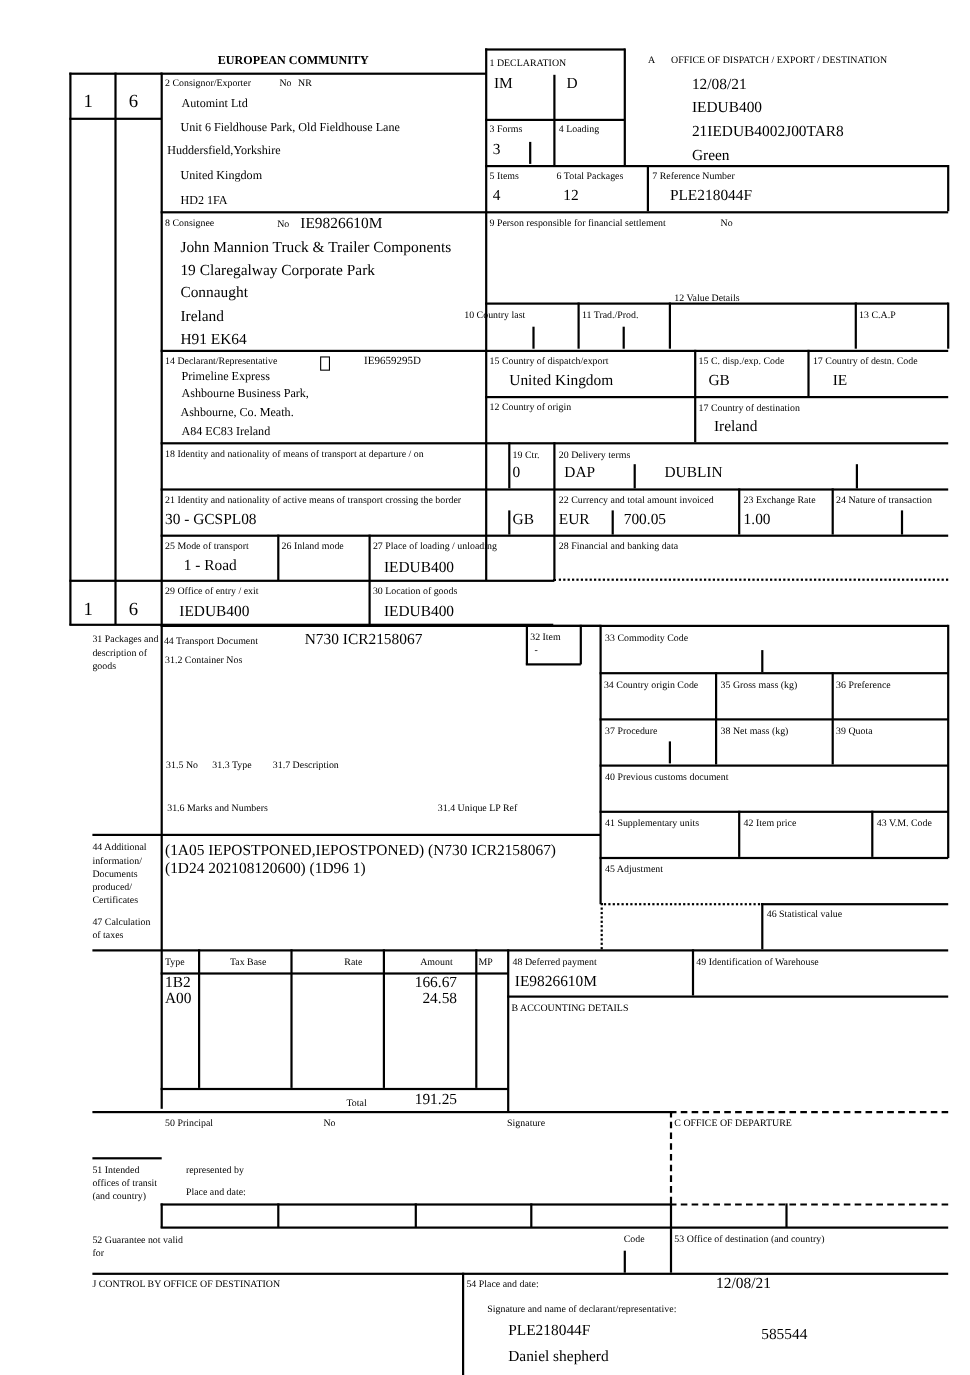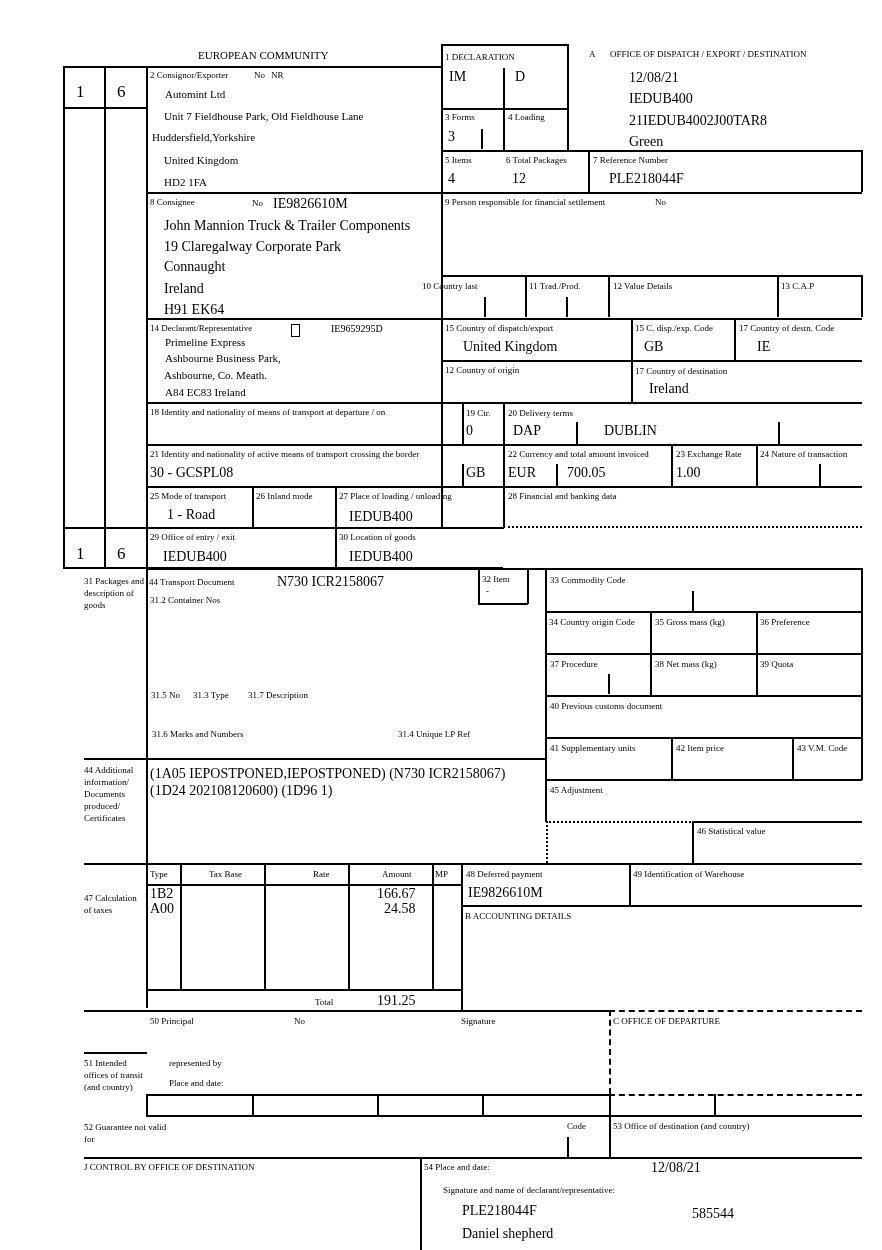--- a/index.html
+++ b/index.html
@@ -9,21 +9,21 @@
   .vl { position: absolute; width: 0; border-left: 2px solid #000; }
   .hd { position: absolute; height: 0; border-top: 2px dotted #000; }
   .vd { position: absolute; width: 0; border-left: 2px dotted #000; }
   .hdash { position: absolute; height: 0; border-top: 2px dashed #000; }
   .vdash { position: absolute; width: 0; border-left: 2px dashed #000; }
   .lbl { position: absolute; font-size: 9px; white-space: nowrap; line-height: 11px; }
   .val { position: absolute; font-size: 14px; white-space: nowrap; line-height: 16px; }
   .big { position: absolute; font-size: 17px; white-space: nowrap; }
   .small { position: absolute; font-size: 11px; white-space: nowrap; line-height: 13px; }
   .sidelbl { position: absolute; font-size: 9px; line-height: 12px; width: 62px; }
-  .title { position: absolute; font-size: 11px; font-weight: normal; white-space: nowrap; }
+  .title { position: absolute; font-size: 11px; font-weight: bold; white-space: nowrap; }
   .checkbox { position: absolute; width: 7px; height: 11px; border: 1px solid #000; }
 </style>
 </head>
 <body>
 
 <div class="title" style="left:198px;top:49px;">EUROPEAN COMMUNITY</div>
 
 <div class="hl" style="left:63px;top:66px;width:84px;"></div>
 <div class="hl" style="left:63px;top:107px;width:84px;"></div>
 <div class="vl" style="left:63px;top:66px;height:502px;"></div>
@@ -50,21 +50,21 @@
 <div class="val" style="left:629px;top:70px;">12/08/21</div>
 <div class="val" style="left:629px;top:91px;">IEDUB400</div>
 <div class="val" style="left:629px;top:113px;text-align:center;">21IEDUB4002J00TAR8</div>
 <div class="val" style="left:629px;top:134px;">Green</div>
 
 <div class="hl" style="left:146px;top:66px;width:296px;"></div>
 <div class="lbl" style="left:150px;top:70px;">2 Consignor/Exporter</div>
 <div class="lbl" style="left:254px;top:70px;">No</div>
 <div class="lbl" style="left:271px;top:70px;">NR</div>
 <div class="small" style="left:165px;top:88px;">Automint Ltd</div>
-<div class="small" style="left:164px;top:110px;">Unit 7 Fieldhouse Park, Old Fieldhouse Lane</div>
+<div class="small" style="left:164px;top:110px;">Unit 6 Fieldhouse Park, Old Fieldhouse Lane</div>
 <div class="small" style="left:152px;top:131px;">Huddersfield,Yorkshire</div>
 <div class="small" style="left:164px;top:154px;">United Kingdom</div>
 <div class="small" style="left:164px;top:176px;">HD2 1FA</div>
 
 <div class="hl" style="left:441px;top:108px;width:127px;"></div>
 <div class="lbl" style="left:445px;top:112px;">3 Forms</div>
 <div class="val" style="left:448px;top:129px;">3</div>
 <div class="vl" style="left:481px;top:129px;height:20px;"></div>
 <div class="lbl" style="left:508px;top:112px;">4 Loading</div>
 
@@ -92,21 +92,21 @@
 
 <div class="hl" style="left:441px;top:275px;width:421px;"></div>
 <div class="vl" style="left:861px;top:275px;height:42px;"></div>
 <div class="vl" style="left:525px;top:275px;height:42px;"></div>
 <div class="vl" style="left:608px;top:275px;height:42px;"></div>
 <div class="vl" style="left:777px;top:275px;height:42px;"></div>
 <div class="lbl" style="left:422px;top:281px;">10 Country last</div>
 <div class="vl" style="left:484px;top:297px;height:20px;"></div>
 <div class="lbl" style="left:529px;top:281px;">11 Trad./Prod.</div>
 <div class="vl" style="left:566px;top:297px;height:20px;"></div>
-<div class="lbl" style="left:613px;top:281px;">12 Value Details</div>
+<div class="lbl" style="left:613px;top:266px;">12 Value Details</div>
 <div class="lbl" style="left:781px;top:281px;">13 C.A.P</div>
 
 <div class="hl" style="left:146px;top:318px;width:716px;"></div>
 <div class="lbl" style="left:150px;top:323px;">14 Declarant/Representative</div>
 <div class="checkbox" style="left:291px;top:324px;"></div>
 <div class="lbl" style="left:331px;top:323px;font-size:10px;">IE9659295D</div>
 <div class="small" style="left:165px;top:336px;">Primeline Express</div>
 <div class="small" style="left:165px;top:352px;">Ashbourne Business Park,</div>
 <div class="small" style="left:164px;top:369px;">Ashbourne, Co. Meath.</div>
 <div class="small" style="left:165px;top:386px;">A84 EC83 Ireland</div>
@@ -219,21 +219,21 @@
 <div class="val" style="left:150px;top:783px;">(1D24 202108120600) (1D96 1)</div>
 
 <div class="lbl" style="left:550px;top:785px;">45 Adjustment</div>
 <div class="hd" style="left:546px;top:821px;width:148px;"></div>
 <div class="vd" style="left:546px;top:821px;height:42px;"></div>
 <div class="hl" style="left:692px;top:821px;width:170px;"></div>
 <div class="vl" style="left:692px;top:821px;height:42px;"></div>
 <div class="lbl" style="left:697px;top:826px;">46 Statistical value</div>
 
 <div class="hl" style="left:84px;top:863px;width:778px;"></div>
-<div class="sidelbl" style="left:84px;top:892px;">47 Calculation of taxes</div>
+<div class="sidelbl" style="left:84px;top:832px;">47 Calculation of taxes</div>
 <div class="vl" style="left:180px;top:863px;height:126px;"></div>
 <div class="vl" style="left:264px;top:863px;height:126px;"></div>
 <div class="vl" style="left:348px;top:863px;height:126px;"></div>
 <div class="vl" style="left:432px;top:863px;height:126px;"></div>
 <div class="vl" style="left:461px;top:863px;height:147px;"></div>
 <div class="hl" style="left:146px;top:884px;width:316px;"></div>
 <div class="lbl" style="left:150px;top:869px;">Type</div>
 <div class="lbl" style="left:209px;top:869px;">Tax Base</div>
 <div class="lbl" style="left:313px;top:869px;">Rate</div>
 <div class="lbl" style="left:382px;top:869px;">Amount</div>

